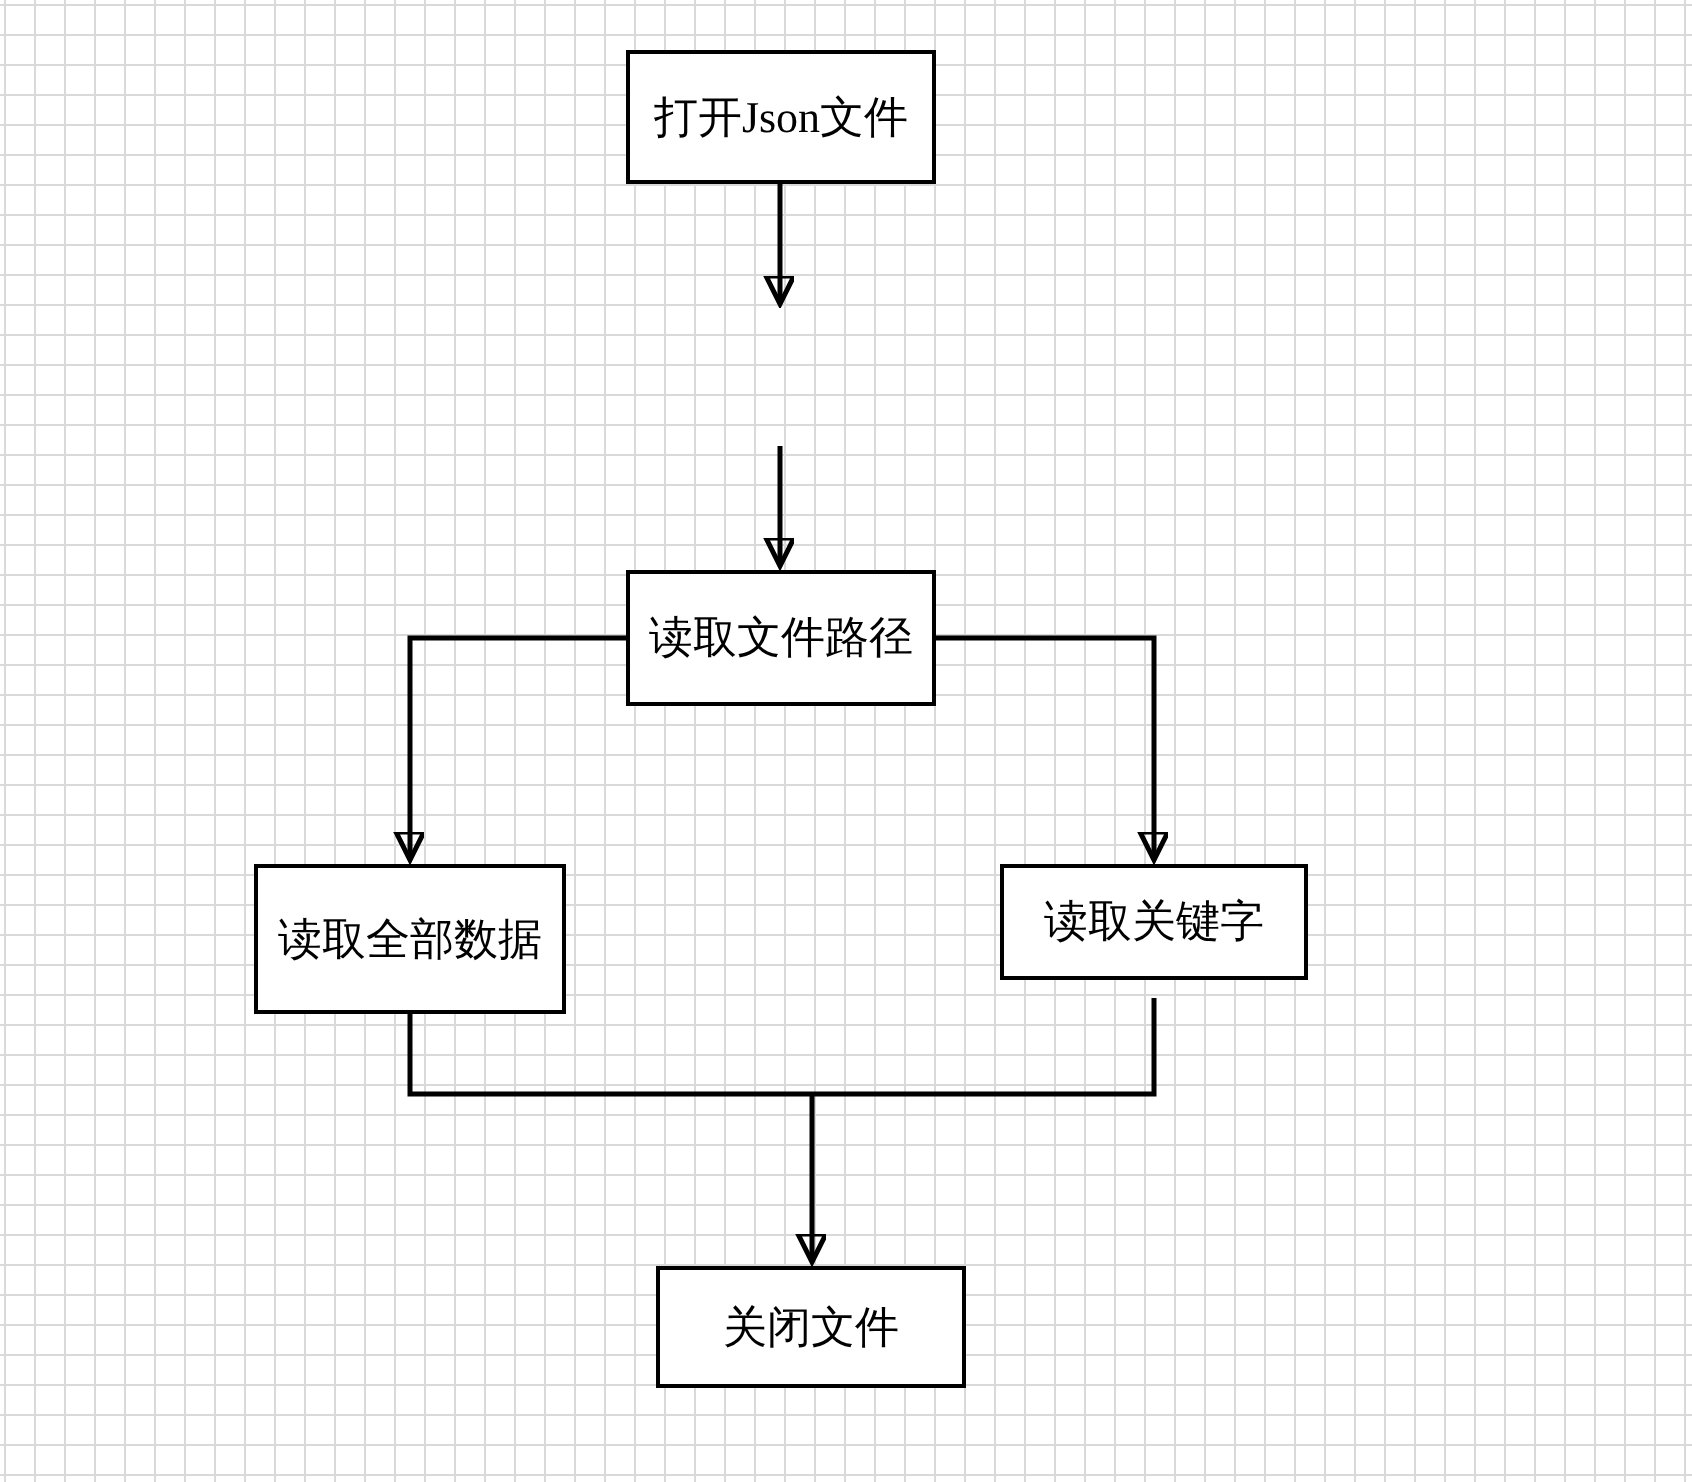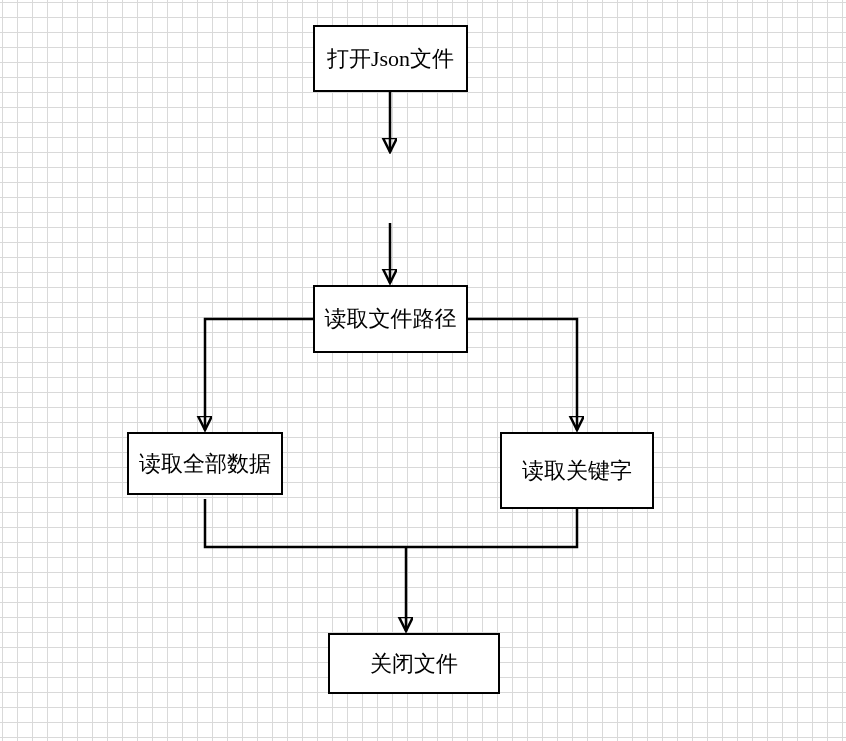--- a/index.html
+++ b/index.html
@@ -45,23 +45,23 @@
     justify-content: center;
     text-align: center;
   }
   .node span {
     white-space: pre-line;
     display: block;
   }
   #node-open  { left: 313px; top: 25px;  width: 155px; height: 67px; }
   #node-check { left: 313px; top: 154px; width: 155px; height: 69px; }
   #node-path  { left: 313px; top: 285px; width: 155px; height: 68px; align-items: center; }
-  #node-all   { left: 127px; top: 432px; width: 156px; height: 63px; }
-  #node-key   { left: 500px; top: 432px; width: 154px; height: 77px; }
-  #node-close { left: 328px; top: 633px; width: 172px; height: 61px; }
+  #node-all   { left: 127px; top: 432px; width: 156px; height: 75px; }
+  #node-key   { left: 500px; top: 432px; width: 154px; height: 58px; }
+  #node-close { left: 328px; top: 633px; width: 155px; height: 61px; }
 </style>
 </head>
 <body>
 
 <div class="canvas">
 
   <svg class="edges" width="846" height="741" viewBox="0 0 846 741" xmlns="http://www.w3.org/2000/svg">
     <defs>
       <marker id="arrowhead" markerUnits="userSpaceOnUse" markerWidth="16" markerHeight="16" refX="14" refY="7" orient="auto">
         <path d="M0,0 L14,7 L0,14 Z" fill="#000000" stroke="none"></path>

